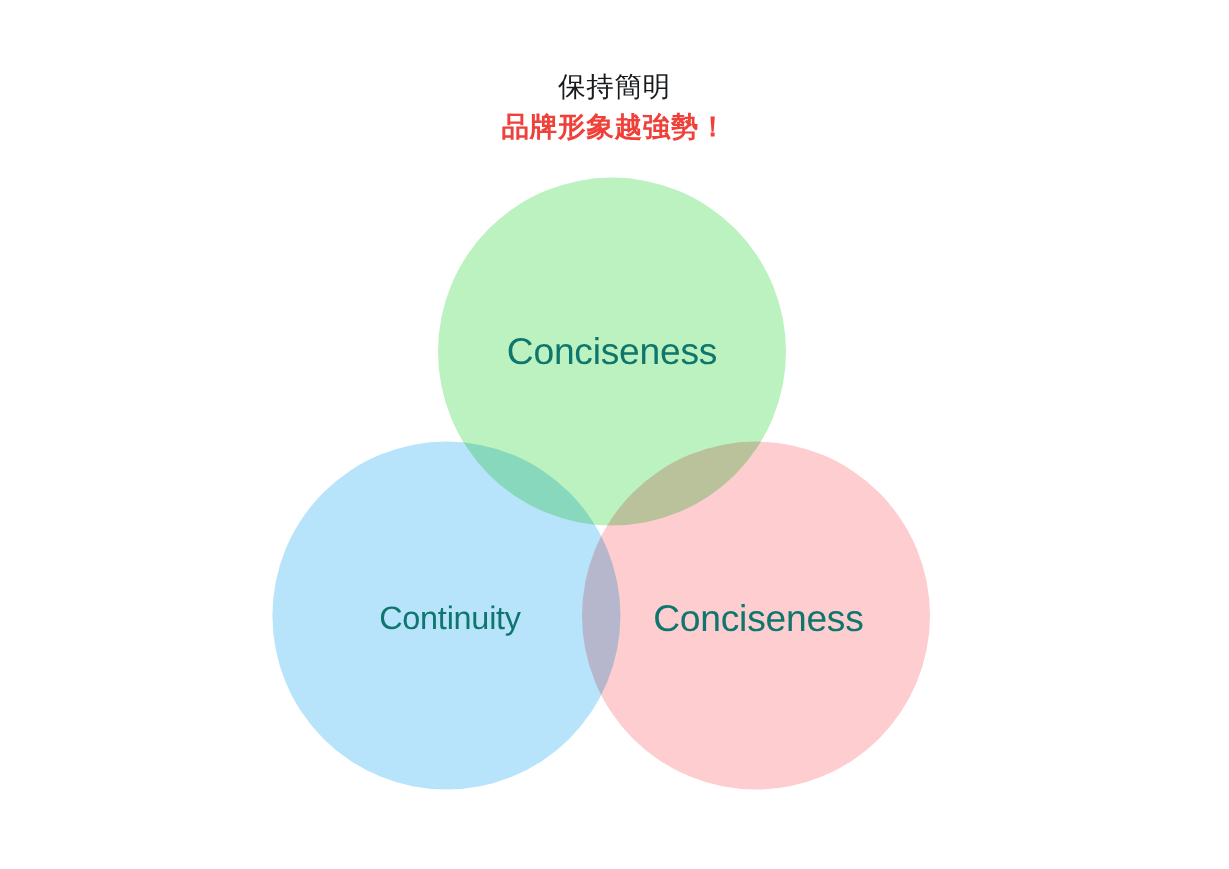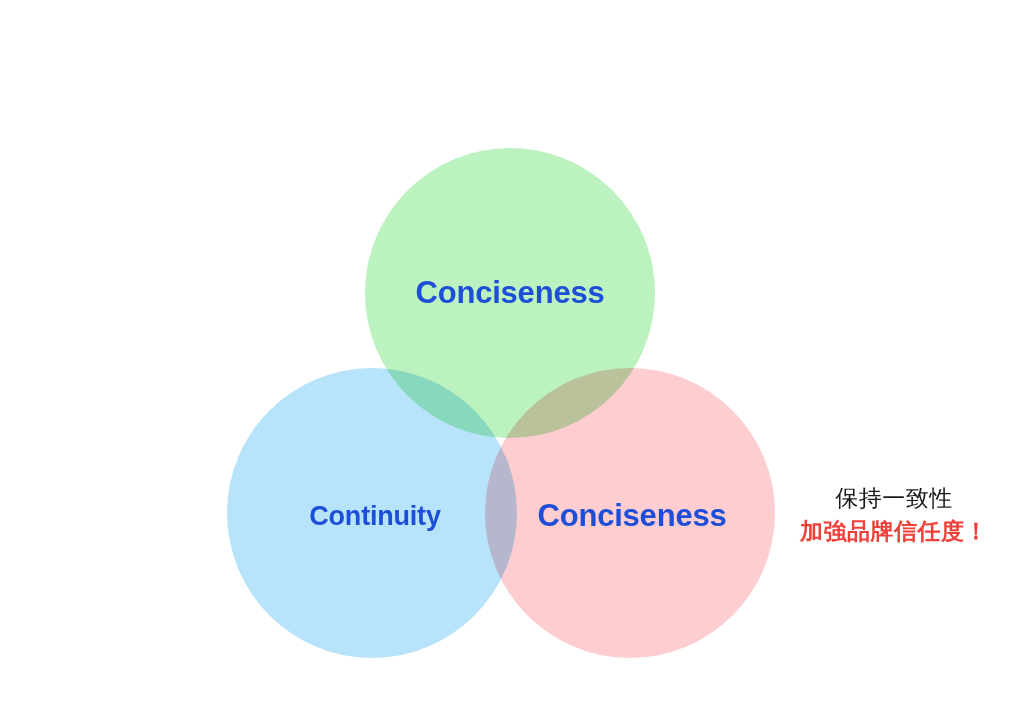--- a/index.html
+++ b/index.html
@@ -54,22 +54,22 @@
     left: 485px;
     top: 368px;
     width: 290px;
     height: 290px;
     background: #fdcdd0;
   }
 
   
   .circle-label {
     position: absolute;
-    color: #1d4ed8;
-    font-weight: bold;
+    color: #0f766e;
+    font-weight: normal;
     letter-spacing: -0.2px;
     white-space: nowrap;
     text-align: center;
     transform: translate(-50%, -50%);
   }
   .label-conciseness {
     left: 510px;
     top: 293px;
     font-size: 31px;
   }
@@ -133,20 +133,20 @@
     <div class="circle circle-blue"></div>
     <div class="circle circle-pink"></div>
   </div>
 
   <div class="circle-label label-conciseness">Conciseness</div>
 
   <div class="circle-label label-continuity">Continuity</div>
 
   <div class="circle-label label-consistency">Conciseness</div>
 
+  <div class="annotation ann-top">
+    <span class="ann-main">保持簡明</span>
+    <span class="ann-accent">品牌形象越強勢！</span>
+  </div>
 
 
-  <div class="annotation ann-right">
-    <span class="ann-main">保持一致性</span>
-    <span class="ann-accent">加強品牌信任度！</span>
-  </div>
 
 </div>
 
 </body></html>

